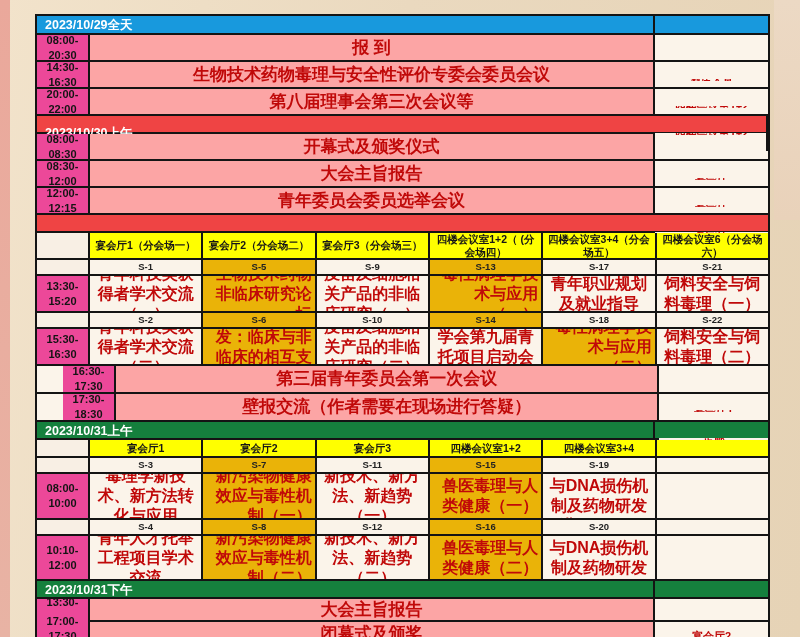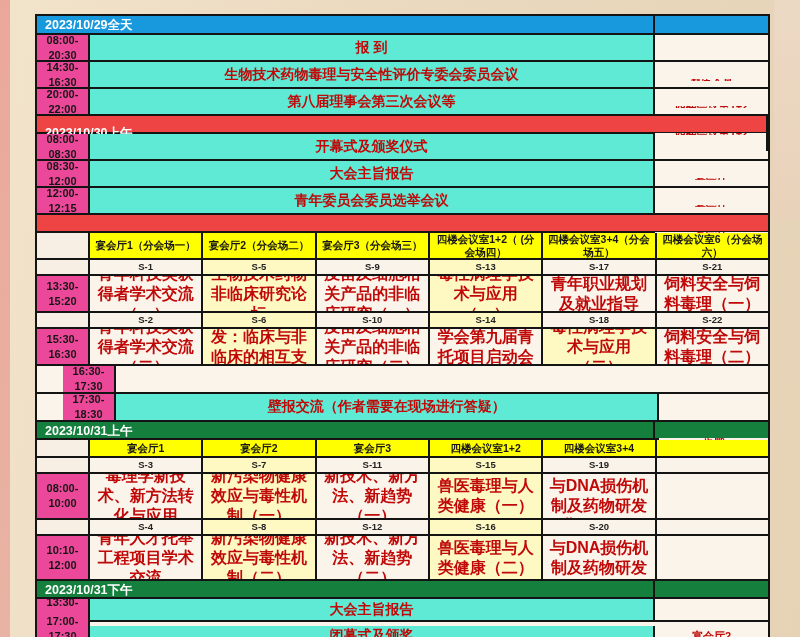--- a/index.html
+++ b/index.html
@@ -13,34 +13,34 @@
   .tbl{position:absolute;left:35px;top:14px;width:735px;border:2px solid #141414;
        background:#fbf4ea;box-sizing:border-box;}
   .row{display:flex;border-bottom:2px solid #141414;box-sizing:border-box;align-items:stretch;}
   .row:last-child{border-bottom:none;align-items:flex-end;}
   .cell{border-right:2px solid #141414;display:flex;align-items:center;justify-content:center;
         text-align:center;padding:1px 3px;box-sizing:border-box;overflow:hidden;line-height:1.25;}
   .cell:last-child{border-right:none;}
   .time{width:53px;flex:none;font-weight:bold;font-size:11px;color:#141414;
         white-space:pre-line;background:#ec4899;line-height:1.35;}
   .tblank{width:53px;flex:none;background:#f8efe4;}
-  .event{flex:1;color:#c00909;font-weight:bold;font-size:14px;background:#5eead4;}
+  .event{flex:1;color:#c00909;font-weight:bold;font-size:17px;background:#fca5a5;}
   .c6{flex:1;color:#c00909;font-weight:bold;font-size:16px;background:#fbf4ea;}
   .endcol{width:calc((100% - 53px)/6);flex:none;}
   .loc{color:#c00909;font-weight:bold;font-size:11px;background:#fbf4ea;margin-top:44px;}
   .hdr{color:#ffffff;font-weight:bold;font-size:12.5px;}
   .hdr .hl{flex:1;display:flex;align-items:center;justify-content:flex-start;
            padding:9px 8px;border-right:2px solid #141414;box-sizing:border-box;}
   .hdr .he{width:calc((100% - 53px)/6);flex:none;}
   .blue{background:#1899dd;}
   .green{background:#ef4444;flex-direction:column;}
   .red{background:#15803d;}
   .ch{background:#ffff00;color:#161616;font-weight:bold;font-size:10.5px;line-height:1.15;}
   .code{font-size:9.5px;color:#222;font-weight:bold;background:#faf3e9;padding:0 2px;}
-  .tint{background:#fef9c3;}
+  .tint{background:#eab308;text-align:right;}
   .hS{height:18px;} .hS1{height:19px;} .hR{height:27px;} .hCH3{height:27px;}
   .hCode{height:16px;} .hSess3{height:37px;} .hWide{height:28px;padding-left:26px;}
   .hCH4{height:18px;} .hSessA{height:46px;} .hSessB{height:45px;} .hEnd{height:23px;}
 </style>
 </head>
 <body>
 
 <div class="canvas">
   <div class="leftstrip"></div>
   <div class="cornerblush"></div>
@@ -139,20 +139,21 @@
       <div class="cell c6">青年科技奖获得者学术交流（二）</div>
       <div class="cell c6 tint">眼科新药研发：临床与非临床的相互支撑</div>
       <div class="cell c6">疫苗及细胞相关产品的非临床研究（二）</div>
       <div class="cell c6">学会第九届青托项目启动会</div>
       <div class="cell c6 tint">毒性病理学技术与应用（二）</div>
       <div class="cell c6">饲料安全与饲料毒理（二）</div>
     </div>
     <div class="row hWide">
       <div class="cell time">16:30-
 17:30</div>
+      <div class="cell event">第三届青年委员会第一次会议</div>
       <div class="cell loc endcol">宴会厅1</div>
     </div>
     <div class="row hWide">
       <div class="cell time">17:30-
 18:30</div>
       <div class="cell event">壁报交流（作者需要在现场进行答疑）</div>
       <div class="cell loc endcol">走廊</div>
     </div>
 
     <div class="row hdr red hS">

